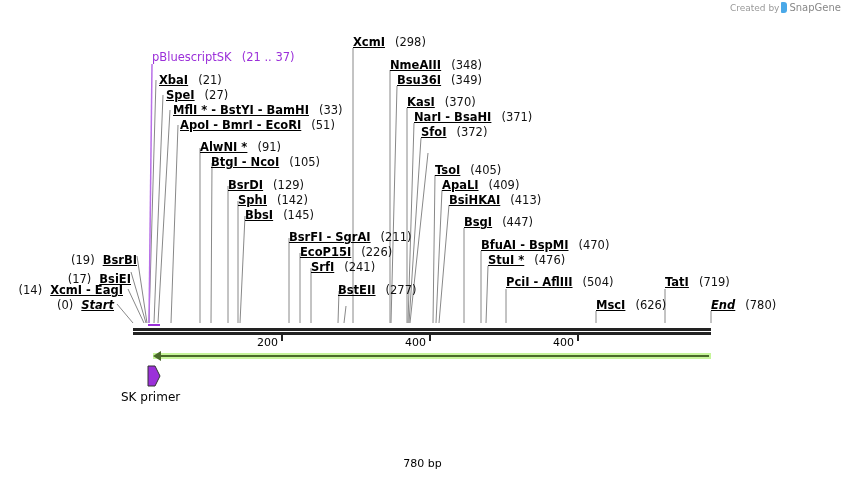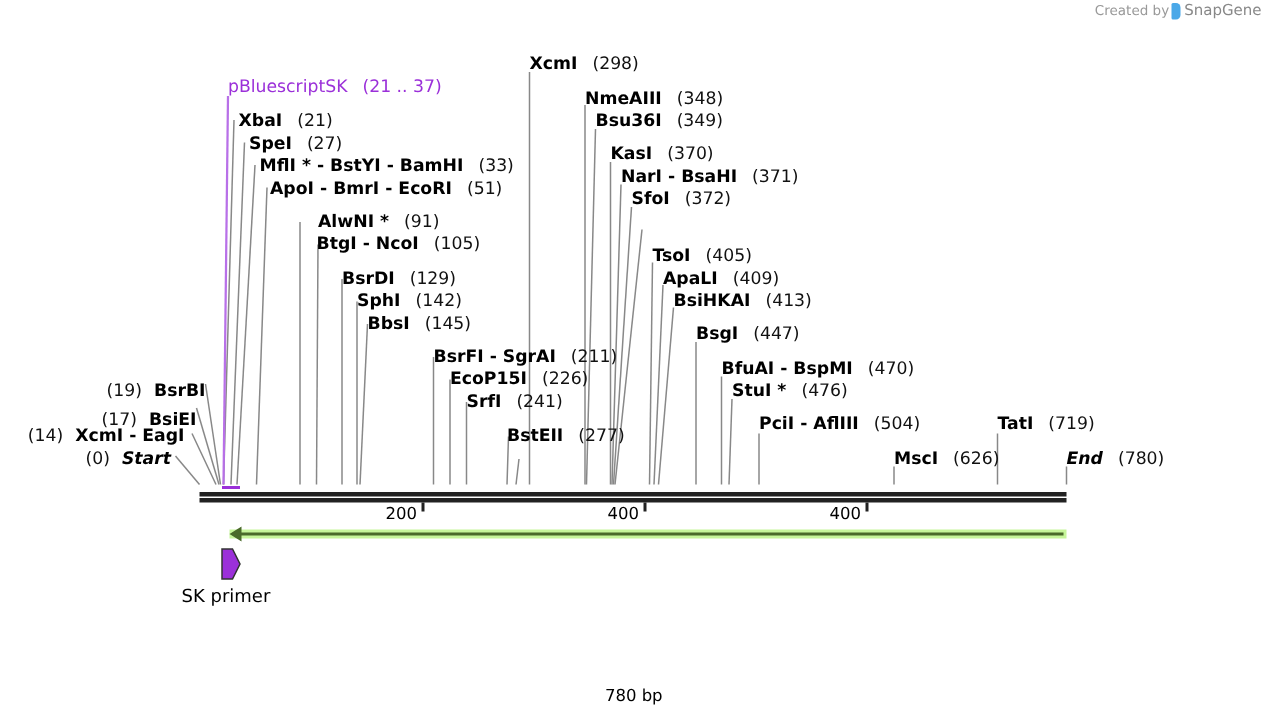--- a/index.html
+++ b/index.html
@@ -1,19 +1,19 @@
 <!DOCTYPE html>
 <html><head>
 <meta charset="utf-8">
 <style>
   html,body{margin:0;padding:0;background:#fff;}
   body{width:845px;height:479px;position:relative;overflow:hidden;font-family:"DejaVu Sans","Liberation Sans",sans-serif;}
   #map{position:absolute;left:0;top:0;width:845px;height:479px;border-radius:32px;}
   .lbl{position:absolute;white-space:nowrap;font-size:11.5px;line-height:14px;color:#000;}
-  .lbl b{font-weight:bold;}
+  .lbl b{font-weight:bold;text-decoration:underline;}
   .num{font-weight:normal;color:#111;margin-left:10px;}
   .numL{font-weight:normal;color:#111;margin-right:8px;}
   .feat{color:#9b30d9;font-size:11.5px;}
   .feat .num{color:#9b30d9;}
   .credit{position:absolute;right:4px;top:2px;font-size:9px;color:#999;display:flex;align-items:center;gap:2px;}
   .credit .logo{display:inline-block;width:6px;height:11px;background:#4aa8e8;border-radius:1px 3px 3px 1px;}
   .credit .brand{font-size:10px;color:#888;text-align:center;}
   .title{position:absolute;left:0;width:845px;text-align:center;top:440px;font-weight:bold;font-size:14.5px;}
   .subtitle{position:absolute;left:0;width:845px;text-align:center;top:457px;font-size:11px;}
   .tick{position:absolute;font-size:11px;}
@@ -88,21 +88,21 @@
   </div>
 
   <div class="lbl feat" style="left:152px;top:50px">
     <span>pBluescriptSK</span><span class="num">(21 .. 37)</span>
   </div>
 
   <div class="lbl" style="left:159px;top:73px"><b>XbaI</b><span class="num">(21)</span></div>
   <div class="lbl" style="left:166px;top:88px"><b>SpeI</b><span class="num">(27)</span></div>
   <div class="lbl" style="left:173px;top:103px"><b>MflI * - BstYI - BamHI</b><span class="num">(33)</span></div>
   <div class="lbl" style="left:180px;top:118px"><b>ApoI - BmrI - EcoRI</b><span class="num">(51)</span></div>
-  <div class="lbl" style="left:212px;top:140px"><b>AlwNI *</b><span class="num">(91)</span></div>
+  <div class="lbl" style="left:200px;top:140px"><b>AlwNI *</b><span class="num">(91)</span></div>
   <div class="lbl" style="left:211px;top:155px"><b>BtgI - NcoI</b><span class="num">(105)</span></div>
   <div class="lbl" style="left:228px;top:178px"><b>BsrDI</b><span class="num">(129)</span></div>
   <div class="lbl" style="left:238px;top:193px"><b>SphI</b><span class="num">(142)</span></div>
   <div class="lbl" style="left:245px;top:208px"><b>BbsI</b><span class="num">(145)</span></div>
   <div class="lbl" style="left:289px;top:230px"><b>BsrFI - SgrAI</b><span class="num">(211)</span></div>
   <div class="lbl" style="left:300px;top:245px"><b>EcoP15I</b><span class="num">(226)</span></div>
   <div class="lbl" style="left:311px;top:260px"><b>SrfI</b><span class="num">(241)</span></div>
   <div class="lbl" style="left:338px;top:283px"><b>BstEII</b><span class="num">(277)</span></div>
   <div class="lbl" style="left:353px;top:35px"><b>XcmI</b><span class="num">(298)</span></div>
   <div class="lbl" style="left:390px;top:58px"><b>NmeAIII</b><span class="num">(348)</span></div>

